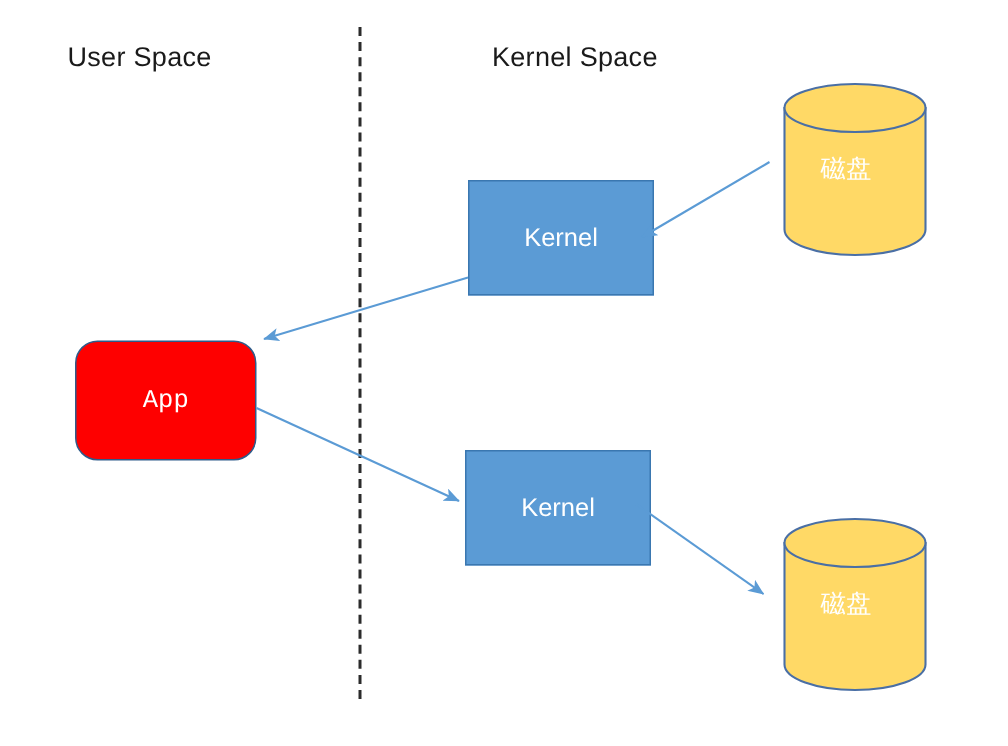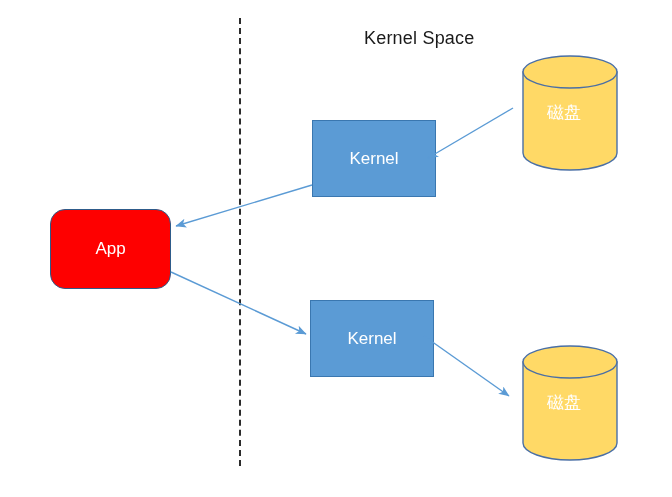--- a/index.html
+++ b/index.html
@@ -20,21 +20,21 @@
   }
   .zone-label {
     position: absolute;
     font-size: 18px;
     color: #1a1a1a;
     letter-spacing: 0.2px;
     white-space: nowrap;
     font-weight: 400;
   }
   #label-user-space { left: 45px; top: 28px; }
-  #label-kernel-space { left: 328px; top: 28px; margin-left: 36px; }
+  #label-kernel-space { left: 328px; top: 28px; }
 
   .divider {
     position: absolute;
     left: 239px;
     top: 18px;
     width: 0;
     height: 448px;
     border-left: 2px dashed #2b2b2b;
   }
 
@@ -43,26 +43,27 @@
     box-sizing: border-box;
     display: flex;
     align-items: center;
     justify-content: center;
     color: #ffffff;
     font-size: 17px;
   }
 
   .app-box {
     left: 50px;
-    top: 209px;
+    top: 227px;
     width: 121px;
     height: 80px;
     background: #fe0000;
     border: 1.5px solid #2e5b8a;
     border-radius: 15px;
+    font-family: Liberation Mono, monospace;
   }
 
   .kernel-box {
     width: 124px;
     height: 77px;
     background: #5b9bd5;
     border: 1.2px solid #3a77b0;
   }
   #kernel-top { left: 312px; top: 120px; }
   #kernel-bottom { left: 310px; top: 300px; }
@@ -96,20 +97,21 @@
     width: 672px;
     height: 497px;
     pointer-events: none;
   }
 </style>
 </head>
 <body>
 
 <div id="canvas">
 
+  <span class="zone-label" id="label-user-space">User Space</span>
 
   <span class="zone-label" id="label-kernel-space">Kernel Space</span>
 
   <div class="divider"></div>
 
   <div class="node app-box">
     <span>App</span>
   </div>
 
   <div class="node kernel-box" id="kernel-top">

